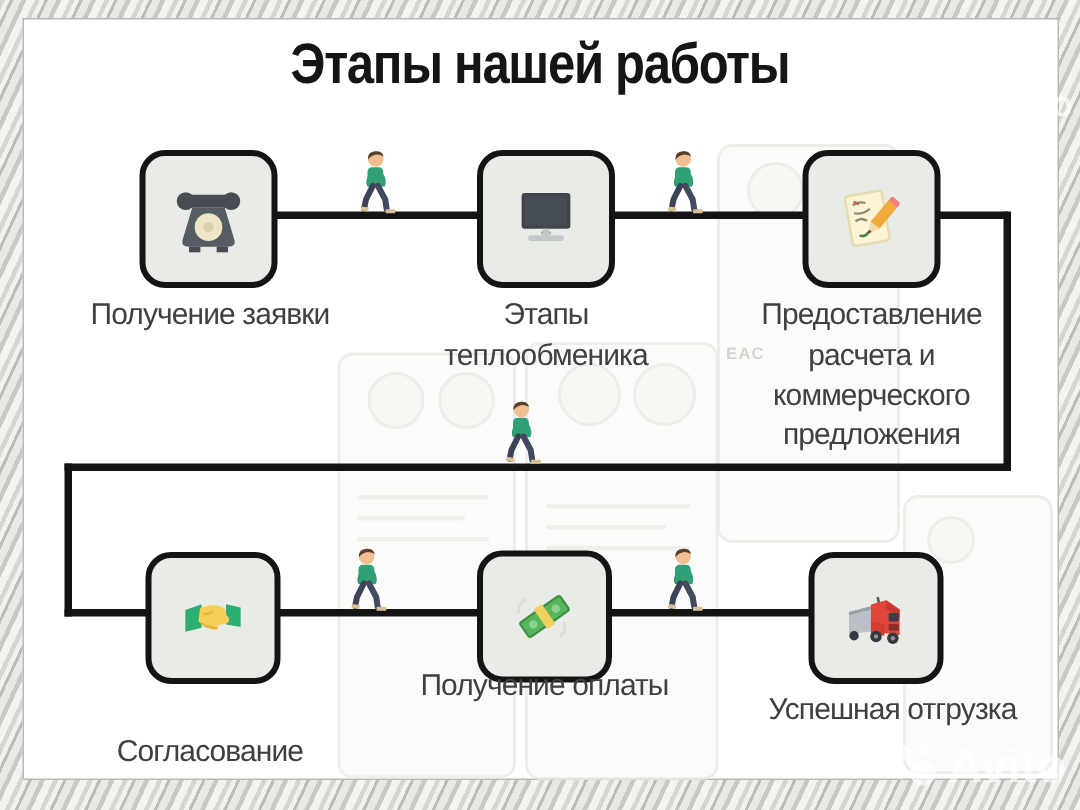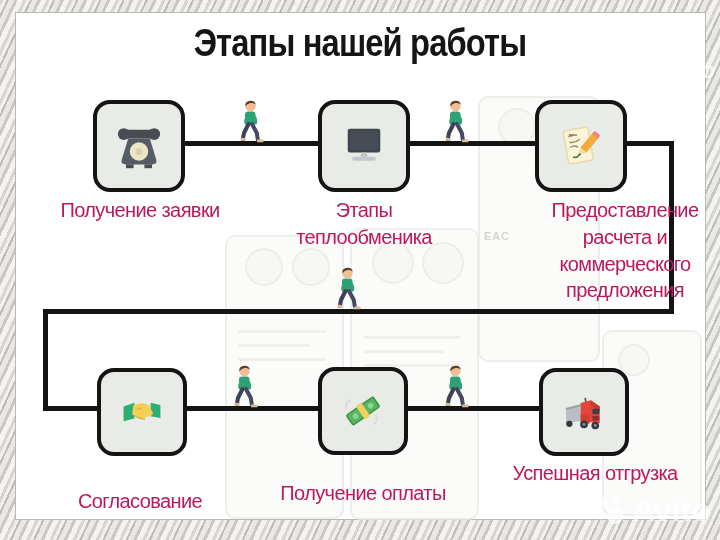--- a/index.html
+++ b/index.html
@@ -35,21 +35,21 @@
   .line{position:absolute; background:#141414;}
 
   .stepbox{
     position:absolute; width:92px; height:92px; box-sizing:border-box;
     background:#e9ebe6; border:4px solid #141414; border-radius:17px;
     display:flex; align-items:center; justify-content:center;
   }
   .stepbox svg{display:block;}
 
   .steplabel{
-    position:absolute; text-align:center; color:#be185d;
+    position:absolute; text-align:center; color:#404040;
     font-size:20px; line-height:1.34; letter-spacing:-0.6px; font-weight:400;
   }
 
   .walker{position:absolute; width:27px; height:45px;}
 
   .watermark{
     position:absolute; display:flex; align-items:center; gap:4px;
     color:rgba(255,255,255,.68); font-weight:700;
   }
   .watermark svg{display:block; opacity:.95;}
@@ -203,23 +203,23 @@
   </svg>
 <svg class="walker" style="left:231px;top:364px;" viewBox="0 0 27 45">
     <use href="#walker-shape"></use>
   </svg>
 <svg class="walker" style="left:442px;top:364px;" viewBox="0 0 27 45">
     <use href="#walker-shape"></use>
   </svg>
 
 <div class="steplabel" style="left:30px;top:197px;width:220px;">Получение заявки</div>
 <div class="steplabel" style="left:279px;top:197px;width:170px;">Этапы теплообменика</div>
-<div class="steplabel" style="left:501px;top:197px;width:160px;margin-left:44px;">Предоставление расчета и коммерческого предложения</div>
+<div class="steplabel" style="left:501px;top:197px;width:160px;">Предоставление расчета и коммерческого предложения</div>
 <div class="steplabel" style="left:40px;top:488px;width:200px;">Согласование</div>
-<div class="steplabel" style="left:263px;top:480px;width:200px;">Получение оплаты</div>
+<div class="steplabel" style="left:263px;top:444px;width:200px;">Получение оплаты</div>
 <div class="steplabel" style="left:495px;top:460px;width:200px;">Успешная отгрузка</div>
 
 <div class="watermark wm-top">
   <svg viewBox="0 0 24 24">
     <circle cx="7" cy="6" r="3.4" fill="currentColor"></circle>
     <circle cx="16" cy="4.5" r="2.3" fill="currentColor"></circle>
     <circle cx="5.5" cy="15" r="2.7" fill="currentColor"></circle>
     <circle cx="15.5" cy="15" r="5.6" fill="currentColor"></circle>
   </svg>
   <span>Avito</span>

